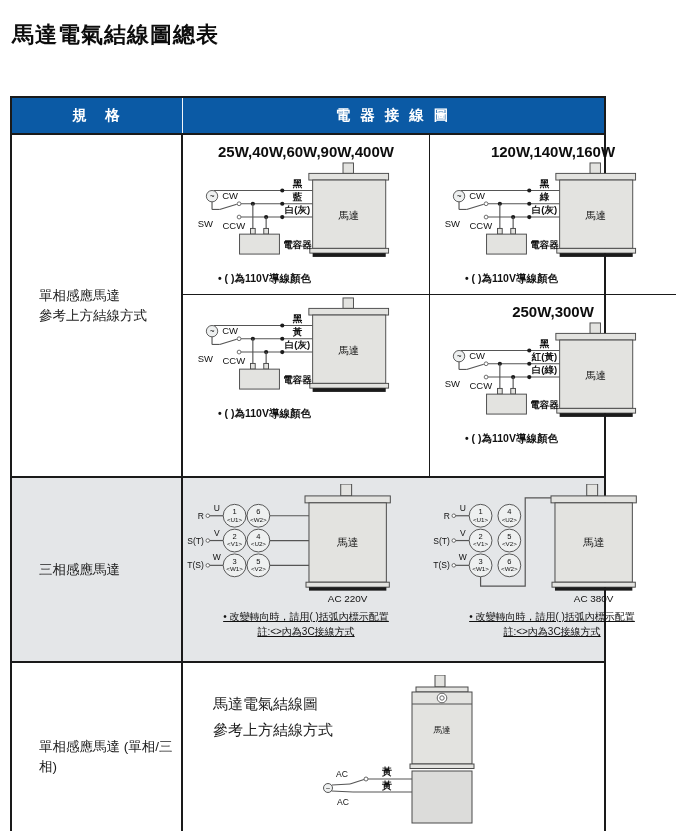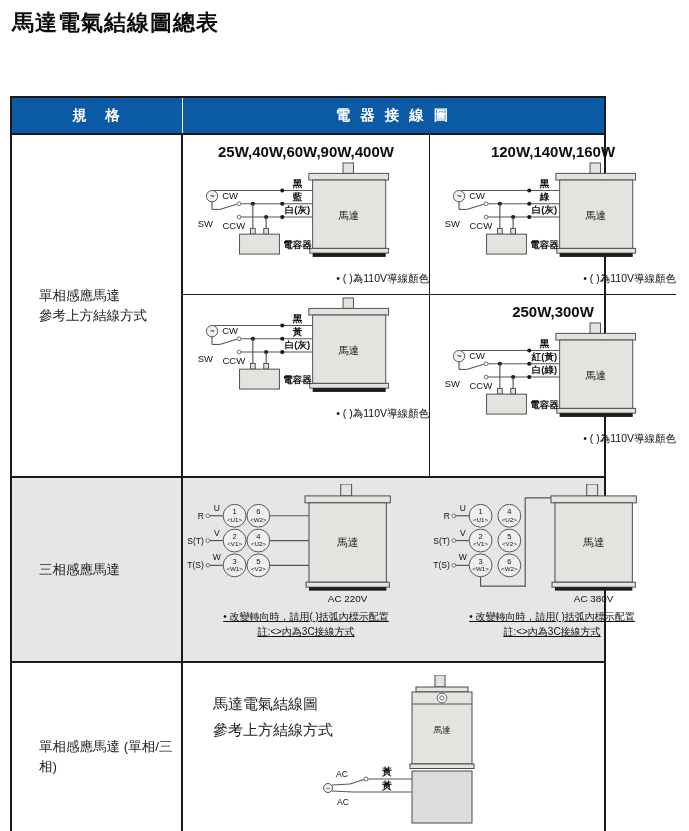--- a/index.html
+++ b/index.html
@@ -1,21 +1,21 @@
 <!DOCTYPE html>
 <html style="--header-bg: #0b5aa5; --row-alt-bg: #e4e6e8; --border-dark: #1a1a1a;"><head>
 <meta charset="utf-8">
 <style>
   html,body{margin:0;padding:0;}
   body{
     width:689px;height:831px;background:#ffffff;position:relative;overflow:hidden;
     font-family:"Liberation Sans","DejaVu Sans",sans-serif;color:#111;
   }
   .page-title{
-    position:absolute;left:12px;top:8px;font-size:22px;font-weight:bold;
+    position:absolute;left:12px;top:20px;font-size:22px;font-weight:bold;
     letter-spacing:1px;color:#0d0d0d;
   }
   .tbl{
     position:absolute;left:10px;top:48px;width:596px;
     border:2px solid var(--border-dark,#1a1a1a);box-sizing:border-box;background:#fff;margin-top:48px;
   }
   .row{display:flex;box-sizing:border-box;}
   .row + .row{border-top:2px solid var(--border-dark,#1a1a1a);}
   .cell-left{
     width:171px;flex:0 0 171px;border-right:2px solid var(--border-dark,#1a1a1a);
@@ -31,21 +31,21 @@
   }
   .h-right{flex:1;display:flex;align-items:center;justify-content:center;font-size:14.5px;letter-spacing:3px;}
   
   .row-sp{height:343px;}
   .sp-grid{display:grid;grid-template-columns:1fr 1fr;grid-template-rows:160px 1fr;height:100%;}
   .sp-panel{box-sizing:border-box;padding-top:2px;}
   .sp-panel.bl{border-right:1px solid var(--border-dark,#1a1a1a);}
   .sp-panel.bt{border-bottom:1px solid var(--border-dark,#1a1a1a);}
   .panel-title{text-align:center;font-size:15px;font-weight:bold;padding:6px 0 2px 0;color:#0d0d0d;}
   .sp-svg{width:246px;height:112px;display:block;}
-  .panel-note{font-size:10.5px;font-weight:normal;text-align:right;margin-top:-2px;color:#111;}
+  .panel-note{font-size:10.5px;font-weight:bold;text-align:left;margin-top:-2px;color:#111;padding-left:35px;}
   
   .row-tp{height:185px;background:var(--row-alt-bg,#e4e6e8);}
   .tp-wrap{display:flex;height:100%;}
   .tp-panel{width:246px;flex:0 0 246px;padding-top:6px;}
   .tp-svg{width:246px;height:125px;display:block;}
   .tp-note1,.tp-note2{font-size:10px;text-align:center;line-height:1.5;color:#111;text-decoration:underline;}
   
   .row-bk{height:190px;}
   .bk-text{position:absolute;left:30px;top:28px;font-size:15px;line-height:1.7;color:#1c1c1c;}
   .bk-svg{position:absolute;left:130px;top:12px;width:260px;height:155px;}

